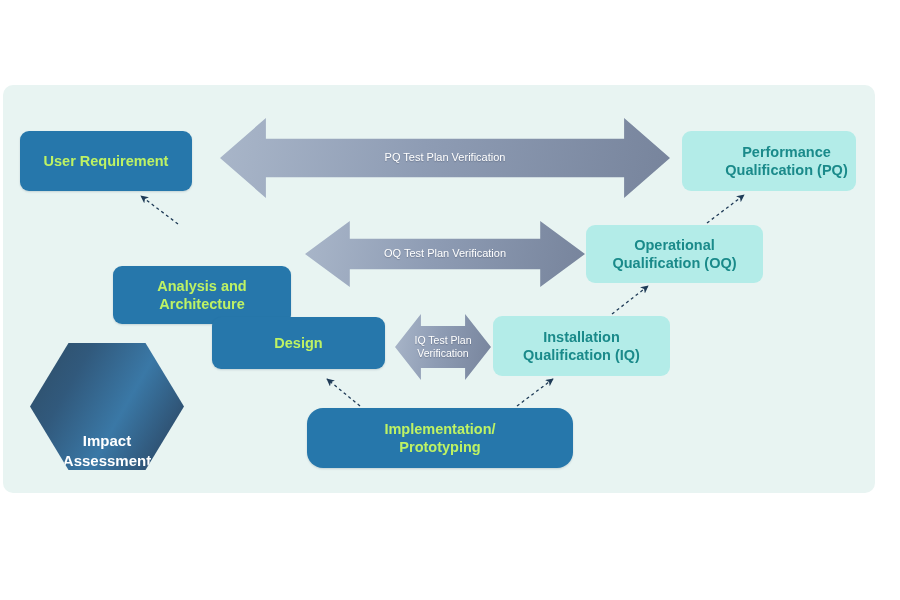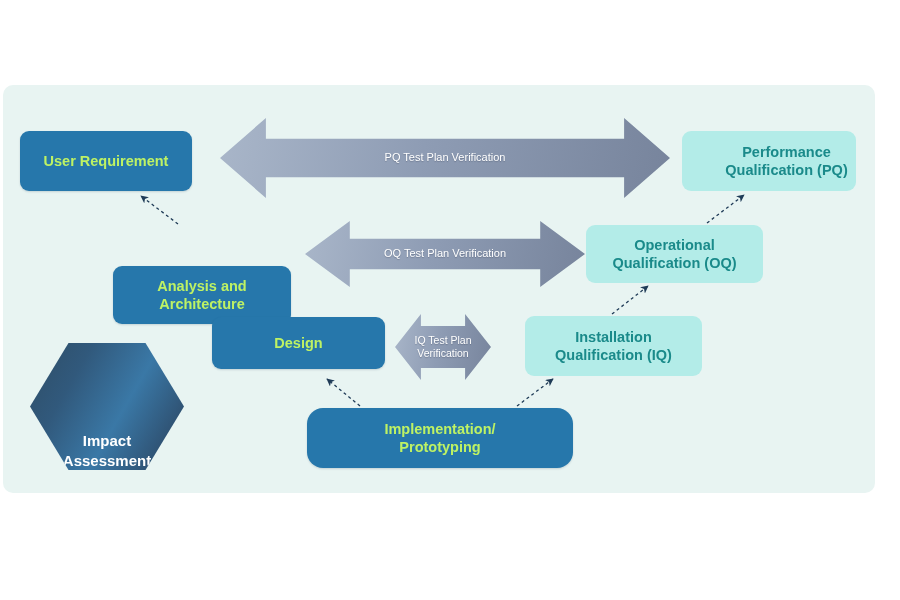--- a/index.html
+++ b/index.html
@@ -130,21 +130,21 @@
   }
 
   
   #node-user-requirement      { left: 20px;  top: 131px; width: 172px; height: 60px; }
   #node-analysis             { left: 113px; top: 222px; width: 178px; height: 58px; margin-top: 44px; }
   #node-design               { left: 212px; top: 317px; width: 173px; height: 52px; }
   #node-implementation       { left: 307px; top: 408px; width: 266px; height: 60px; border-radius: 16px; }
 
   #node-pq                   { left: 682px; top: 131px; width: 174px; height: 60px; padding-left: 35px; }
   #node-oq                   { left: 586px; top: 225px; width: 177px; height: 58px; }
-  #node-iq                   { left: 493px; top: 316px; width: 177px; height: 60px; margin-left: 32px; }
+  #node-iq                   { left: 493px; top: 316px; width: 177px; height: 60px; }
 </style>
 </head>
 <body>
 
 <div id="stage">
 
   <div id="panel"></div>
 
   <svg id="connectors" viewBox="0 0 900 600" xmlns="http://www.w3.org/2000/svg">
     <defs>

